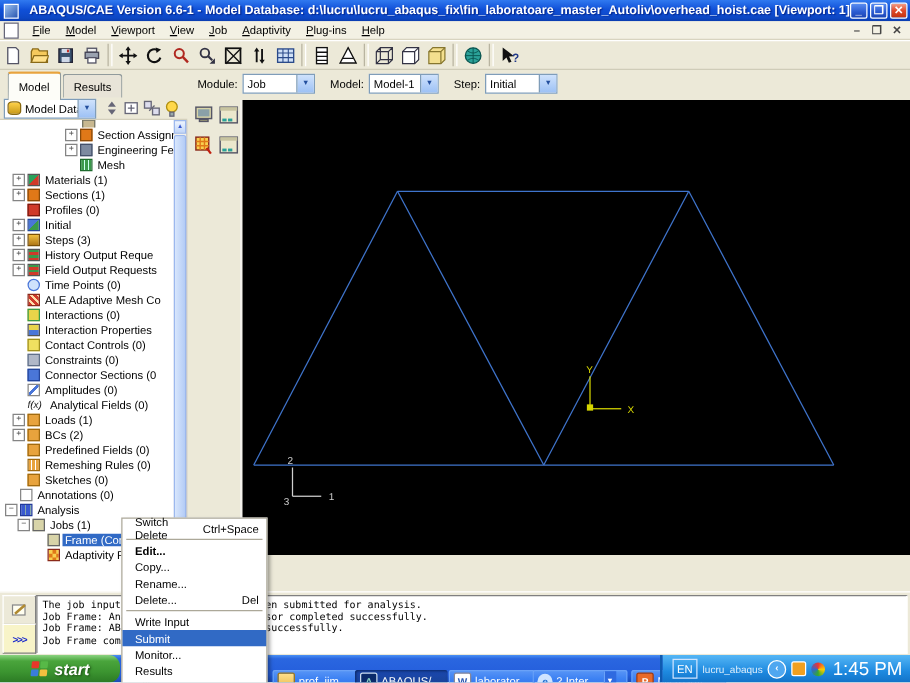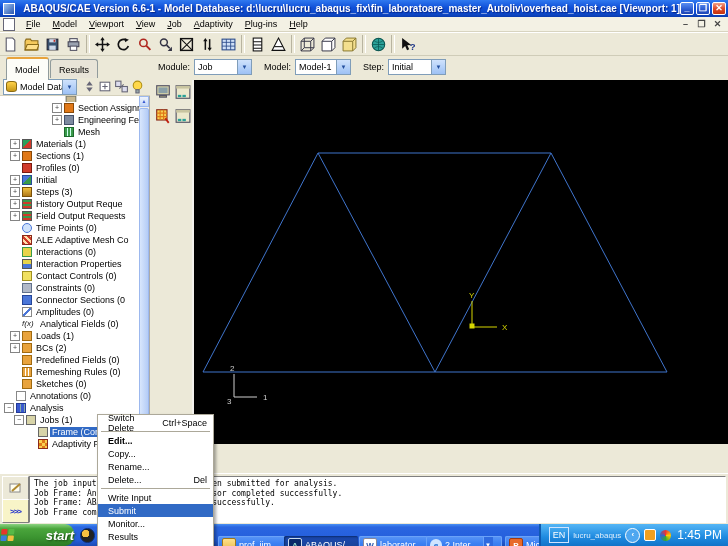--- a/index.html
+++ b/index.html
@@ -99,21 +99,21 @@
   #msgarea{position:absolute;left:0;top:473px;width:728px;height:51px;background:#ECE9D8;border-top:1px solid #fff;}
   .msgbtn{position:absolute;left:2px;width:25px;height:22px;background:#ECE9D8;
     border:1px solid;border-color:#fff #808080 #808080 #fff;display:flex;align-items:center;justify-content:center;}
   #clibtn{top:25px;background:#f8f4c8;color:#1a2acc;font-weight:bold;font-size:8px;letter-spacing:-1px;}
   #msgbox{position:absolute;left:29px;top:2px;width:697px;height:47px;background:#fff;
     border:1px solid;border-color:#808080 #fff #fff #808080;box-sizing:border-box;
     font-family:"DejaVu Sans Mono",monospace;font-size:8px;line-height:9.5px;padding:2px 4px;white-space:pre;overflow:hidden;}
   
   #taskbar{position:absolute;left:0;top:524px;width:728px;height:22px;
     background:linear-gradient(180deg,#4a90f4 0%,#2a66e0 14%,#245edc 72%,#1c4bb4 100%);display:flex;align-items:center;}
-  #startbtn{height:22px;width:74px;display:flex;align-items:center;justify-content:space-between;gap:4px;
+  #startbtn{height:22px;width:96px;display:flex;align-items:center;justify-content:center;gap:4px;
     color:#fff;font-weight:bold;font-style:italic;font-size:13px;border-radius:0 9px 9px 0;
     background:linear-gradient(180deg,#8bd381 0%,#4aa53c 22%,#3b9430 62%,#2c7a24 100%);
     text-shadow:1px 1px 2px #1a4a12;}
   #quickl{width:13px;height:13px;margin-left:6px;border-radius:50%;
     background:radial-gradient(circle at 35% 35%,#f8c040 0 30%,#222 32%);border:1px solid #0a2a6a;}
   .taskbtn{position:absolute;top:12px;height:18px;border-radius:2px;display:flex;align-items:center;gap:3px;
     padding:0 4px;color:#fff;font-size:9px;white-space:nowrap;overflow:hidden;
     background:linear-gradient(180deg,#5a96f6,#3c81f3 40%,#2f6ae0);box-shadow:inset 0 0 0 1px #6aa2f8;}
   .taskbtn.active{background:linear-gradient(180deg,#1c48b0,#16408a);box-shadow:inset 1px 1px 2px #0a2a6a;}
   .tkicon{width:12px;height:12px;flex:none;display:flex;align-items:center;justify-content:center;
@@ -126,21 +126,21 @@
   .tchev{width:9px;height:16px;margin-left:2px;display:flex;align-items:center;justify-content:center;
     background:#2f6ae0;border-left:1px solid #6aa2f8;font-size:6px;color:#fff;}
   #tray{position:absolute;right:0;top:0;height:22px;display:flex;align-items:center;gap:4px;padding:0 6px 0 8px;
     background:linear-gradient(180deg,#55b6f5,#1e8ae0 60%,#1273c8);border-left:2px solid #0f5ab0;color:#fff;}
   #langbox{border:1px solid #cfe4ff;padding:0 3px;height:14px;line-height:14px;font-size:9px;}
   #traytext{font-size:8px;opacity:.85;}
   #traychev{width:13px;height:13px;border-radius:50%;background:#4fa7f0;border:1px solid #fff;
     color:#fff;font-weight:bold;font-size:8px;line-height:11px;text-align:center;}
   .trayic1{width:10px;height:10px;background:#f0a020;border:1px solid #fff;border-radius:2px;}
   .trayic2{width:11px;height:11px;border-radius:50%;background:#3a9;background:conic-gradient(#e33,#fc0,#3a3,#36c,#e33);}
-  #clock{font-size:12px;margin-left:2px;}
+  #clock{font-size:15px;margin-left:2px;}
   
   #ctxmenu{position:absolute;left:97px;top:414px;width:117px;background:#fff;
     border:1px solid #ACA899;box-shadow:2px 2px 3px rgba(0,0,0,.35);z-index:50;box-sizing:border-box;padding:1px 0;}
   .mitem{height:13px;display:flex;align-items:center;padding:0 6px 0 10px;}
   .mitem .msc{margin-left:auto;padding-left:8px;}
   .mitem.hl{background:#316AC5;color:#fff;}
   .mitem.bold{font-weight:bold;}
   .mitem.dis{color:#ACA899;}
   .msep{height:1px;background:#ACA899;margin:2px 3px;}
 </style>

